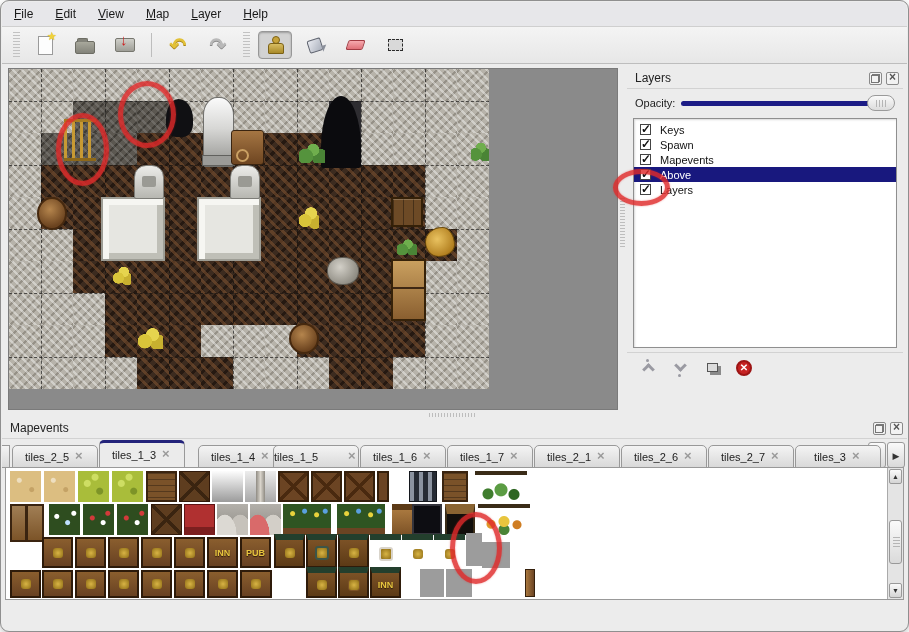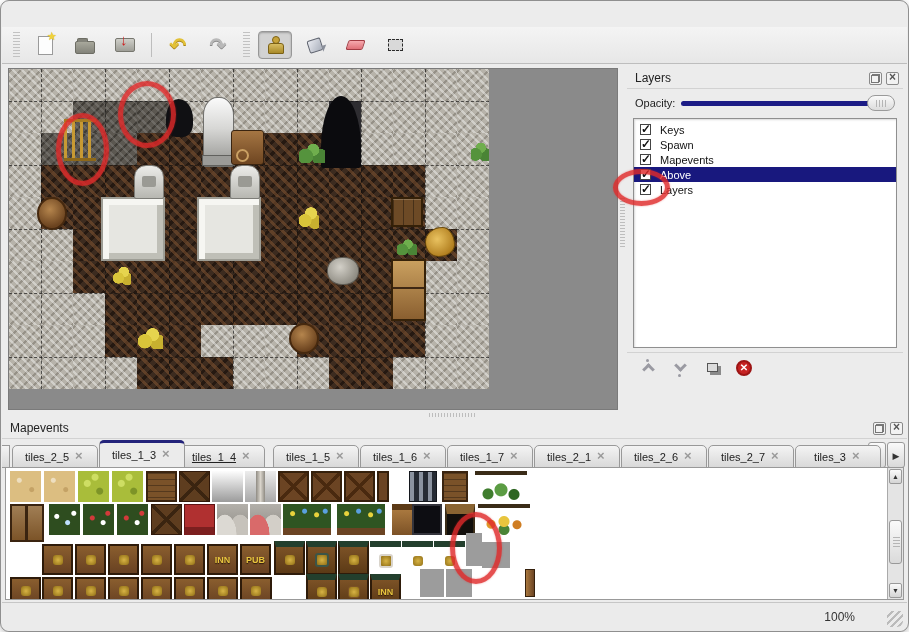--- a/index.html
+++ b/index.html
@@ -168,21 +168,21 @@
   .ts.redtable { background:#b03030; border:1px solid #5e1414; border-bottom:8px solid #7c1f1f; }
   .ts.archgray { background:radial-gradient(55% 95% at 25% 100%,#dcd9d3 0 68%,rgba(0,0,0,0) 70%),radial-gradient(55% 95% at 75% 100%,#c6c2bb 0 68%,rgba(0,0,0,0) 70%),linear-gradient(#b3b0aa,#8d8a84); }
   .ts.archred { background:radial-gradient(55% 95% at 25% 100%,#d96a6a 0 68%,rgba(0,0,0,0) 70%),radial-gradient(55% 95% at 75% 100%,#d3cfc8 0 68%,rgba(0,0,0,0) 70%),linear-gradient(#b3b0aa,#8d8a84); }
   .ts.planter { background:#2f5522; border-bottom:7px solid #6b4423;
     background-image:radial-gradient(circle at 20% 40%,#e8d23c 2px,rgba(0,0,0,0) 3px),radial-gradient(circle at 45% 30%,#5aa0e0 2px,rgba(0,0,0,0) 3px),radial-gradient(circle at 70% 45%,#e8d23c 2px,rgba(0,0,0,0) 3px),radial-gradient(circle at 88% 30%,#5aa0e0 2px,rgba(0,0,0,0) 3px); }
   .ts.tableleg { background:linear-gradient(#a9783f,#7c5226); border-top:6px solid #5c3a16; }
   .ts.darkwin { background:#0d0d12; border:2px solid #34343c; }
   .ts.awning { background:#120f0c; border-top:10px solid #8a6432; border-left:2px solid #3a2c18; border-right:2px solid #3a2c18; }
   .ts.hangflowers { background:radial-gradient(circle at 25% 60%,#e09a2c 4px,rgba(0,0,0,0) 5px),radial-gradient(circle at 50% 50%,#e8c53e 5px,rgba(0,0,0,0) 6px),radial-gradient(circle at 75% 62%,#cf7d22 4px,rgba(0,0,0,0) 5px),radial-gradient(circle at 50% 80%,#4a8436 5px,rgba(0,0,0,0) 6px); border-top:4px solid #3a2c18; }
   .ts[class*="sign-"] { background:linear-gradient(#8a5e2e,#684122); border:2px solid #2e1b0a; color:#e8c53e;
-    font-size:9px; font-weight:bold; display:flex; align-items:center; justify-content:center; text-shadow:0 1px 1px #2e1b0a;margin-top:7px; }
+    font-size:9px; font-weight:bold; display:flex; align-items:center; justify-content:center; text-shadow:0 1px 1px #2e1b0a; }
   .ts[class*="sign-"]:not(.sign-inn):not(.sign-pub):not(.hsign-inn)::after { content:""; width:10px; height:10px; background:radial-gradient(circle,#d8b445,#8f6d15); border-radius:3px; }
   .ts[class*="hsign-"] { border-top:6px solid #233f2d; background:linear-gradient(#7c5226,#5c3a16); }
   .ts.hsign-blank::after { background:none; }
   .ts.hsign-wheel::after { background:#1e2a24; border-radius:50%; border:2px solid #3c5548; width:12px; height:12px; }
   .ts.hsign-shield { background:rgba(0,0,0,0); border-left:none; border-right:none; border-bottom:none; }
   .ts.hsign-shield::after { width:16px; height:18px; background:radial-gradient(circle at 45% 35%,#c05a30,#6e2a12); border-radius:50% 50% 50% 50%/28% 28% 72% 72%; border:2px solid #d9d4cb; }
   .ts.hsign-horse, .ts.hsign-horse2 { background:rgba(0,0,0,0); border-left:none; border-right:none; border-bottom:none; }
   .ts.hsign-horse::after, .ts.hsign-horse2::after { width:18px; height:14px; background:#17211b; border-radius:45% 55% 40% 40%; }
   .ts.hsign-pot::after { background:radial-gradient(circle at 45% 40%,#d98f96,#9c4a52); border-radius:50%; }
   .ts.hsign-beer::after { background:linear-gradient(#f6f2e4,#d8c87e); border-radius:2px; width:9px; height:11px; border:1px solid #7c5226; }
@@ -198,20 +198,28 @@
     border-top:1px solid #c6c6c6; border-radius:0 0 8px 8px; }
   #zoom-level { position:absolute; right:52px; top:7px; font-size:12px; color:#333; }
   #resize-grip { position:absolute; right:4px; bottom:4px; width:16px; height:16px;
     background:repeating-linear-gradient(135deg,rgba(0,0,0,0) 0 3px,#bbb 3px 5px); border-bottom-right-radius:6px; }
 </style>
 </head>
 <body>
 
 <div id="win">
 
+  <div id="menubar">
+      <span class="menu-item"><u>F</u>ile</span>
+      <span class="menu-item"><u>E</u>dit</span>
+      <span class="menu-item"><u>V</u>iew</span>
+      <span class="menu-item"><u>M</u>ap</span>
+      <span class="menu-item"><u>L</u>ayer</span>
+      <span class="menu-item"><u>H</u>elp</span>
+    </div>
 
   <div id="toolbar">
     <div class="grip"></div>
     <div class="tbtn">
         <span class="icon-new"></span>
       </div>
     <div class="tbtn">
         <span class="icon-open"></span>
       </div>
     <div class="tbtn">
@@ -501,25 +509,25 @@
       <div class="tscroll" style="right:21px;">◀</div>
       <div class="tscroll" style="right:2px;">▶</div>
     <div class="ttab" style="left: 10px;">
           <span>tiles_2_5</span>
           <span class="ttab-close"></span>
         </div>
         <div class="ttab active" style="left: 97px;">
           <span>tiles_1_3</span>
           <span class="ttab-close"></span>
         </div>
-        <div class="ttab" style="left: 177px; text-decoration: underline;">
+        <div class="ttab" style="left: 196px;">
           <span>tiles_1_4</span>
           <span class="ttab-close"></span>
         </div>
-        <div class="ttab" style="left: 271px;">
+        <div class="ttab" style="left: 271px; justify-content: space-between;">
           <span>tiles_1_5</span>
           <span class="ttab-close"></span>
         </div>
         <div class="ttab" style="left: 358px;">
           <span>tiles_1_6</span>
           <span class="ttab-close"></span>
         </div>
         <div class="ttab" style="left: 445px;">
           <span>tiles_1_7</span>
           <span class="ttab-close"></span>
@@ -604,19 +612,15 @@
           <div class="red-circle" style="left: 443px; top: 44px; width: 52px; height: 72px;"></div>
         </div>
       <div id="tvscroll">
         <div class="sarrow" style="top:1px;">▲</div>
         <div id="tvthumb"></div>
         <div class="sarrow" style="bottom:1px;">▼</div>
       </div>
     </div>
   </div>
 
-  <div id="statusbar">
-    <span id="zoom-level">100%</span>
-    <div id="resize-grip"></div>
-  </div>
 
 <div class="red-circle" style="left: 612px; top: 168px; width: 57px; height: 37px; z-index: 20;"></div>
   </div>
 
 </body></html>

